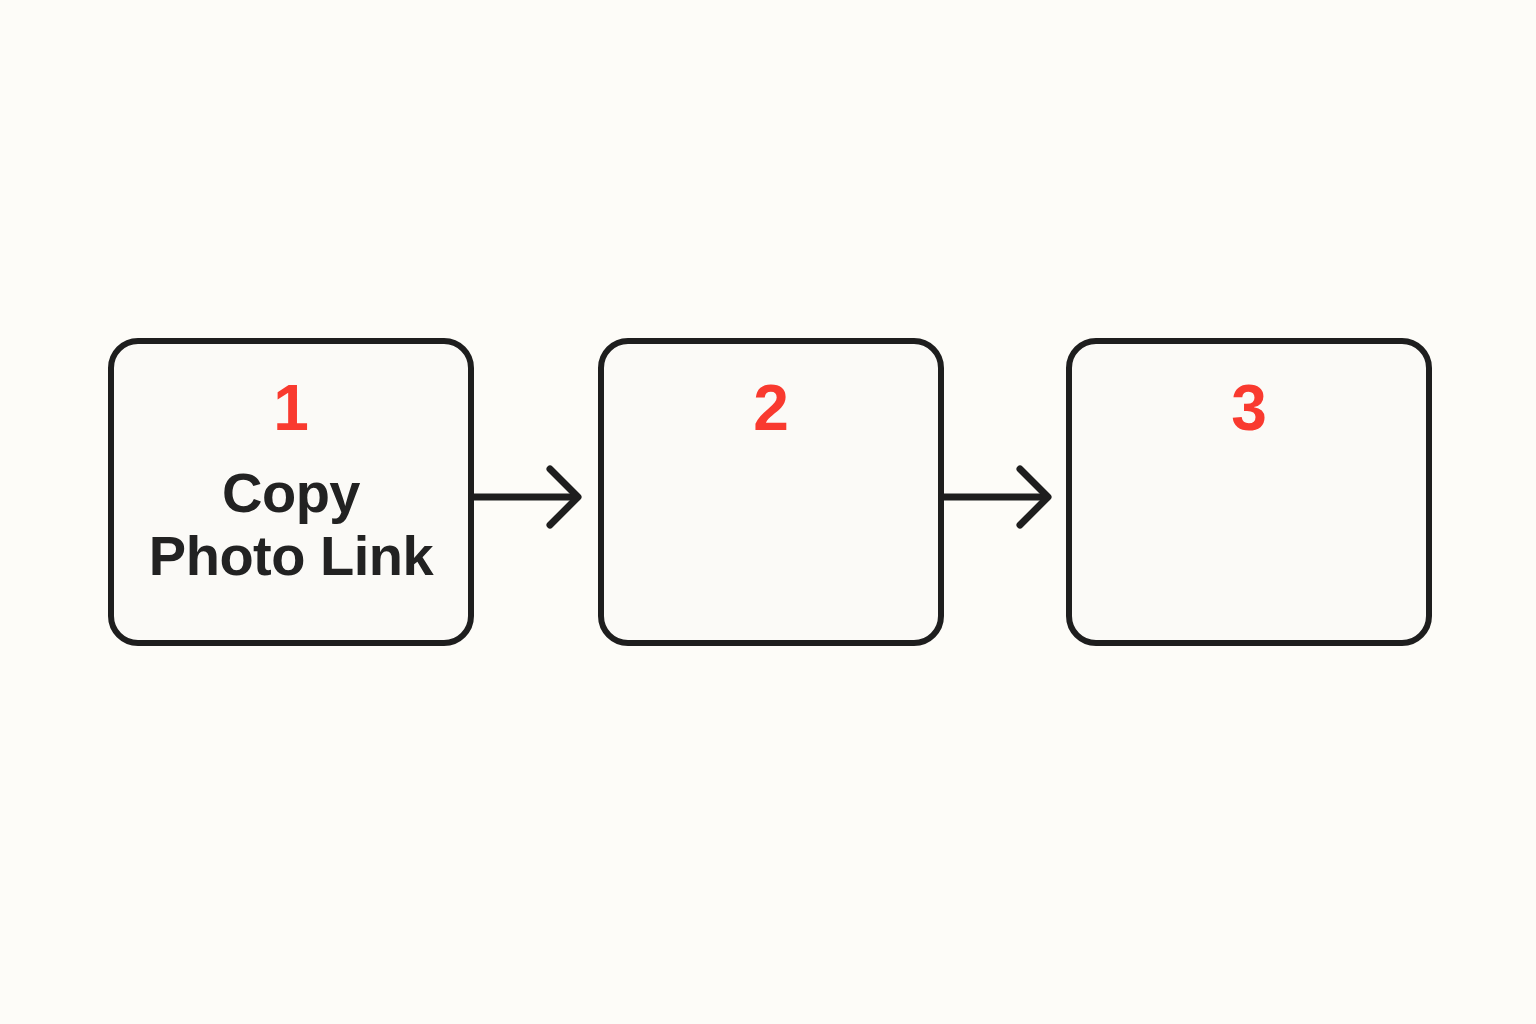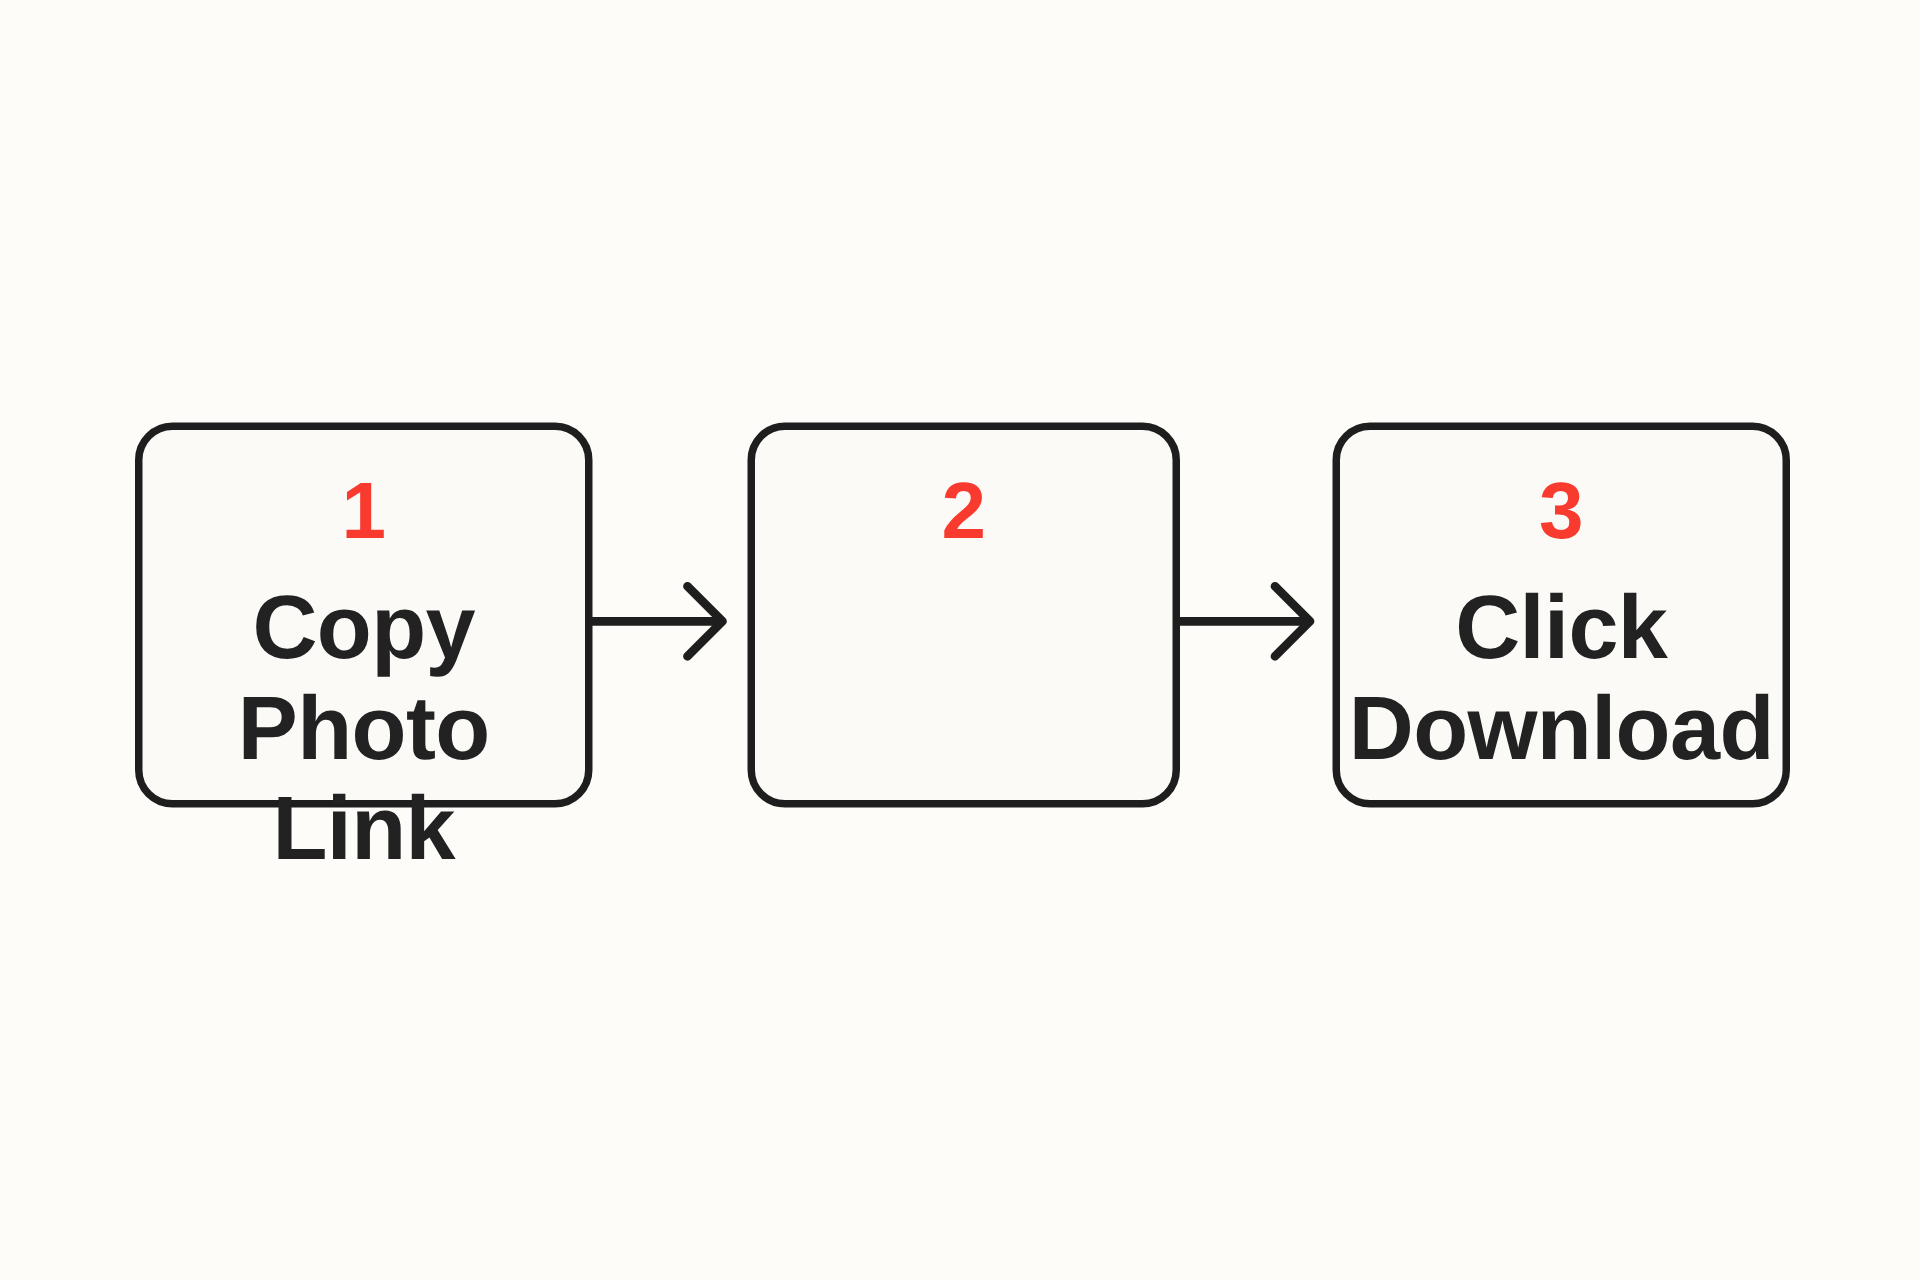--- a/index.html
+++ b/index.html
@@ -45,21 +45,21 @@
   .step-number {
     font-size: 64px;
     font-weight: bold;
     line-height: 1.0;
     color: #F93A2F;
     letter-spacing: 0px;
   }
 
   .step-label {
     margin-top: 22px;
-    font-size: 72px;
+    font-size: 56px;
     font-weight: bold;
     line-height: 1.12;
     color: #222222;
     text-align: center;
     letter-spacing: -0.5px;
     white-space: pre-line;
   }
 
   
   .arrow {
@@ -103,17 +103,15 @@
     <svg width="120" height="78" viewBox="0 0 120 78" xmlns="http://www.w3.org/2000/svg">
       <g stroke="#1E1E1E" stroke-width="7" fill="none" stroke-linecap="round" stroke-linejoin="round">
         <line x1="2" y1="38" x2="104" y2="38"></line>
         <polyline points="80,10 108,38 80,66"></polyline>
       </g>
     </svg>
   </div>
 
   <div class="step-box" id="step-3">
     <div class="step-number">3</div>
-    <div class="step-label">Click
-Download</div>
   </div>
 
 </div>
 
 </body></html>

